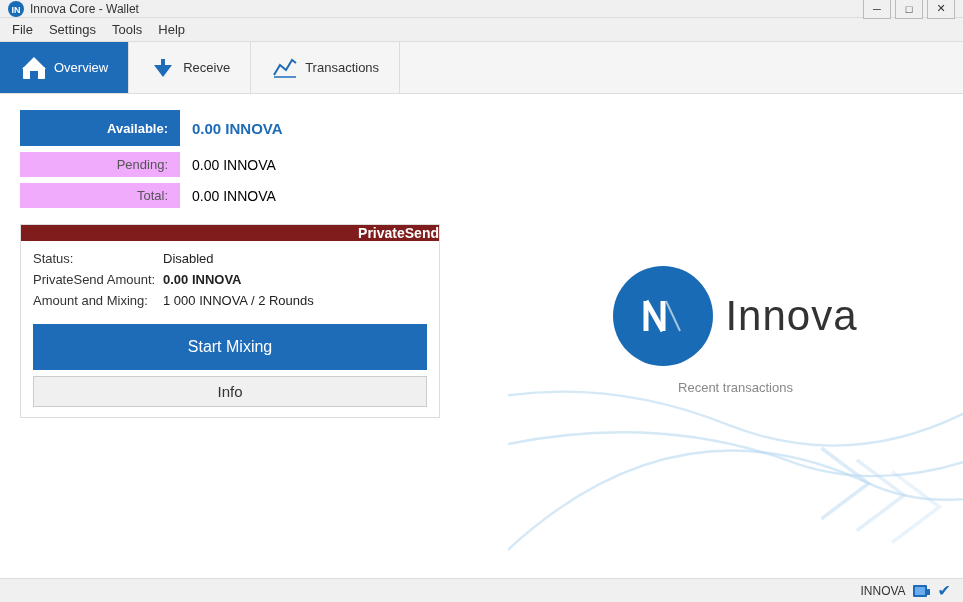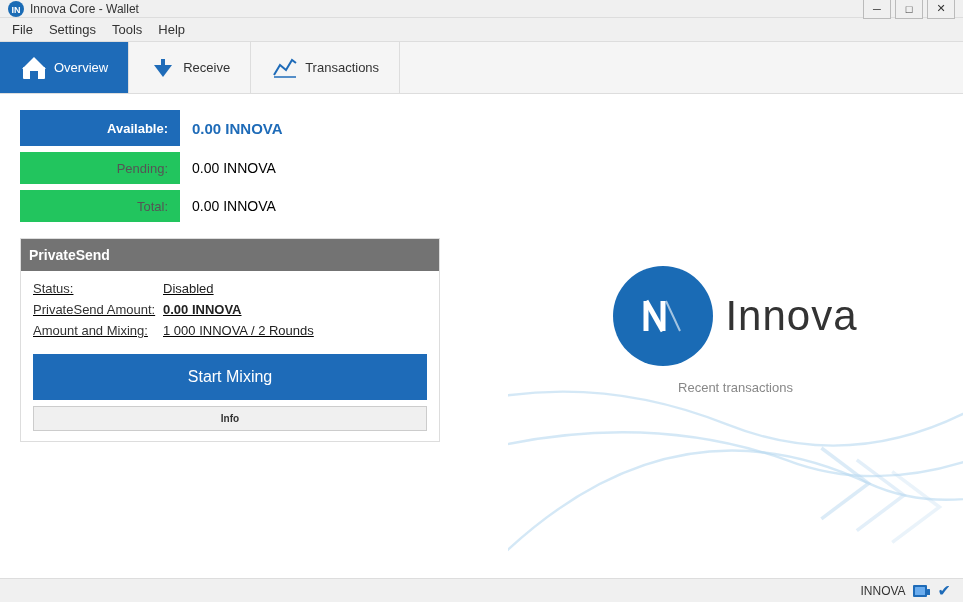--- a/index.html
+++ b/index.html
@@ -134,61 +134,59 @@
       color: #fff;
       padding: 6px 12px;
       font-weight: bold;
       height: 36px;
       display: flex;
       align-items: center;
       justify-content: flex-end;
     }
     .balance-label.pending-label,
     .balance-label.total-label {
-      background: #22c55e;
+      background: #f0abfc;
       color: #555;
       padding: 6px 12px;
-      height: 32px;
+      height: 25px;
       display: flex;
       align-items: center;
       justify-content: flex-end;
     }
     .balance-value {
       padding-left: 12px;
       font-size: 14px;
     }
     .balance-value.available-value {
       color: #1e6bb8;
       font-weight: bold;
       font-size: 15px;
     }
 
     
     .privatesend-section {
       border: 1px solid #ddd;
       margin-top: 8px;
     }
     .privatesend-header {
-      background: #737373;
+      background: #7f1d1d;
       color: #fff;
-      text-align: left;
-      padding: 8px;
+      text-align: right;
       font-size: 14px;
       font-weight: bold;
     }
     .privatesend-body {
       padding: 10px 12px;
       background: #fff;
     }
     .ps-row {
       display: flex;
       align-items: center;
       margin-bottom: 6px;
       font-size: 13px;
-      text-decoration: underline;
     }
     .ps-label {
       color: #333;
       min-width: 130px;
     }
     .ps-value {
       color: #222;
     }
     .ps-value.bold {
       font-weight: bold;
@@ -205,25 +203,24 @@
       cursor: pointer;
       margin-top: 10px;
       font-family: inherit;
     }
     .info-btn {
       width: 100%;
       padding: 6px;
       background: #f0f0f0;
       color: #333;
       border: 1px solid #ccc;
-      font-size: 10px;
+      font-size: 15px;
       cursor: pointer;
       margin-top: 6px;
       font-family: inherit;
-      font-weight: bold;
     }
 
     
     .right-panel {
       flex: 1;
       display: flex;
       flex-direction: column;
       align-items: center;
       justify-content: center;
       position: relative;

